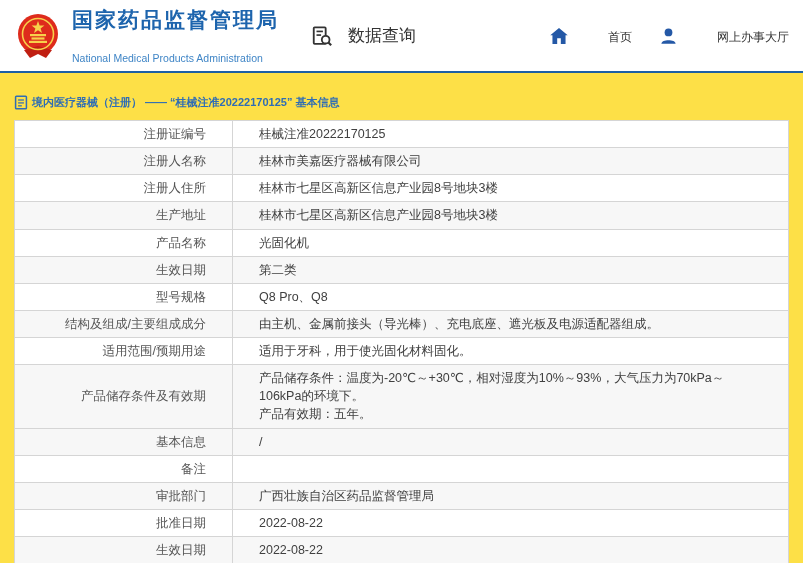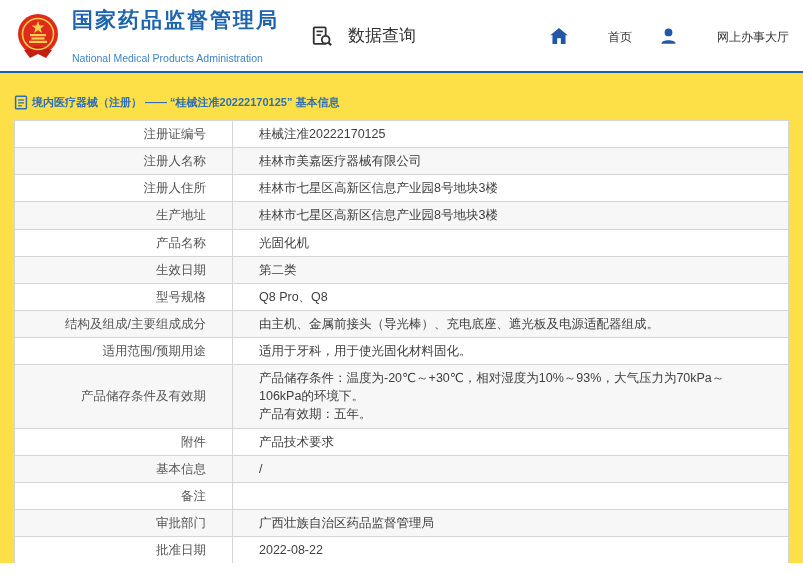--- a/index.html
+++ b/index.html
@@ -132,24 +132,20 @@
           <td class="lbl">适用范围/预期用途</td>
           <td class="val">适用于牙科，用于使光固化材料固化。</td>
         </tr>
         <tr class="alt">
           <td class="lbl">产品储存条件及有效期</td>
           <td class="val">
             <span class="val-line">产品储存条件：温度为-20℃～+30℃，相对湿度为10%～93%，大气压力为70kPa～106kPa的环境下。</span>
             <span class="val-line">产品有效期：五年。</span>
           </td>
         </tr>
-        <tr class="norm">
-          <td class="lbl">附件</td>
-          <td class="val">产品技术要求</td>
-        </tr>
         <tr class="alt">
           <td class="lbl">基本信息</td>
           <td class="val">/</td>
         </tr>
         <tr class="norm">
           <td class="lbl">备注</td>
           <td class="val"></td>
         </tr>
         <tr class="alt">
           <td class="lbl">审批部门</td>

